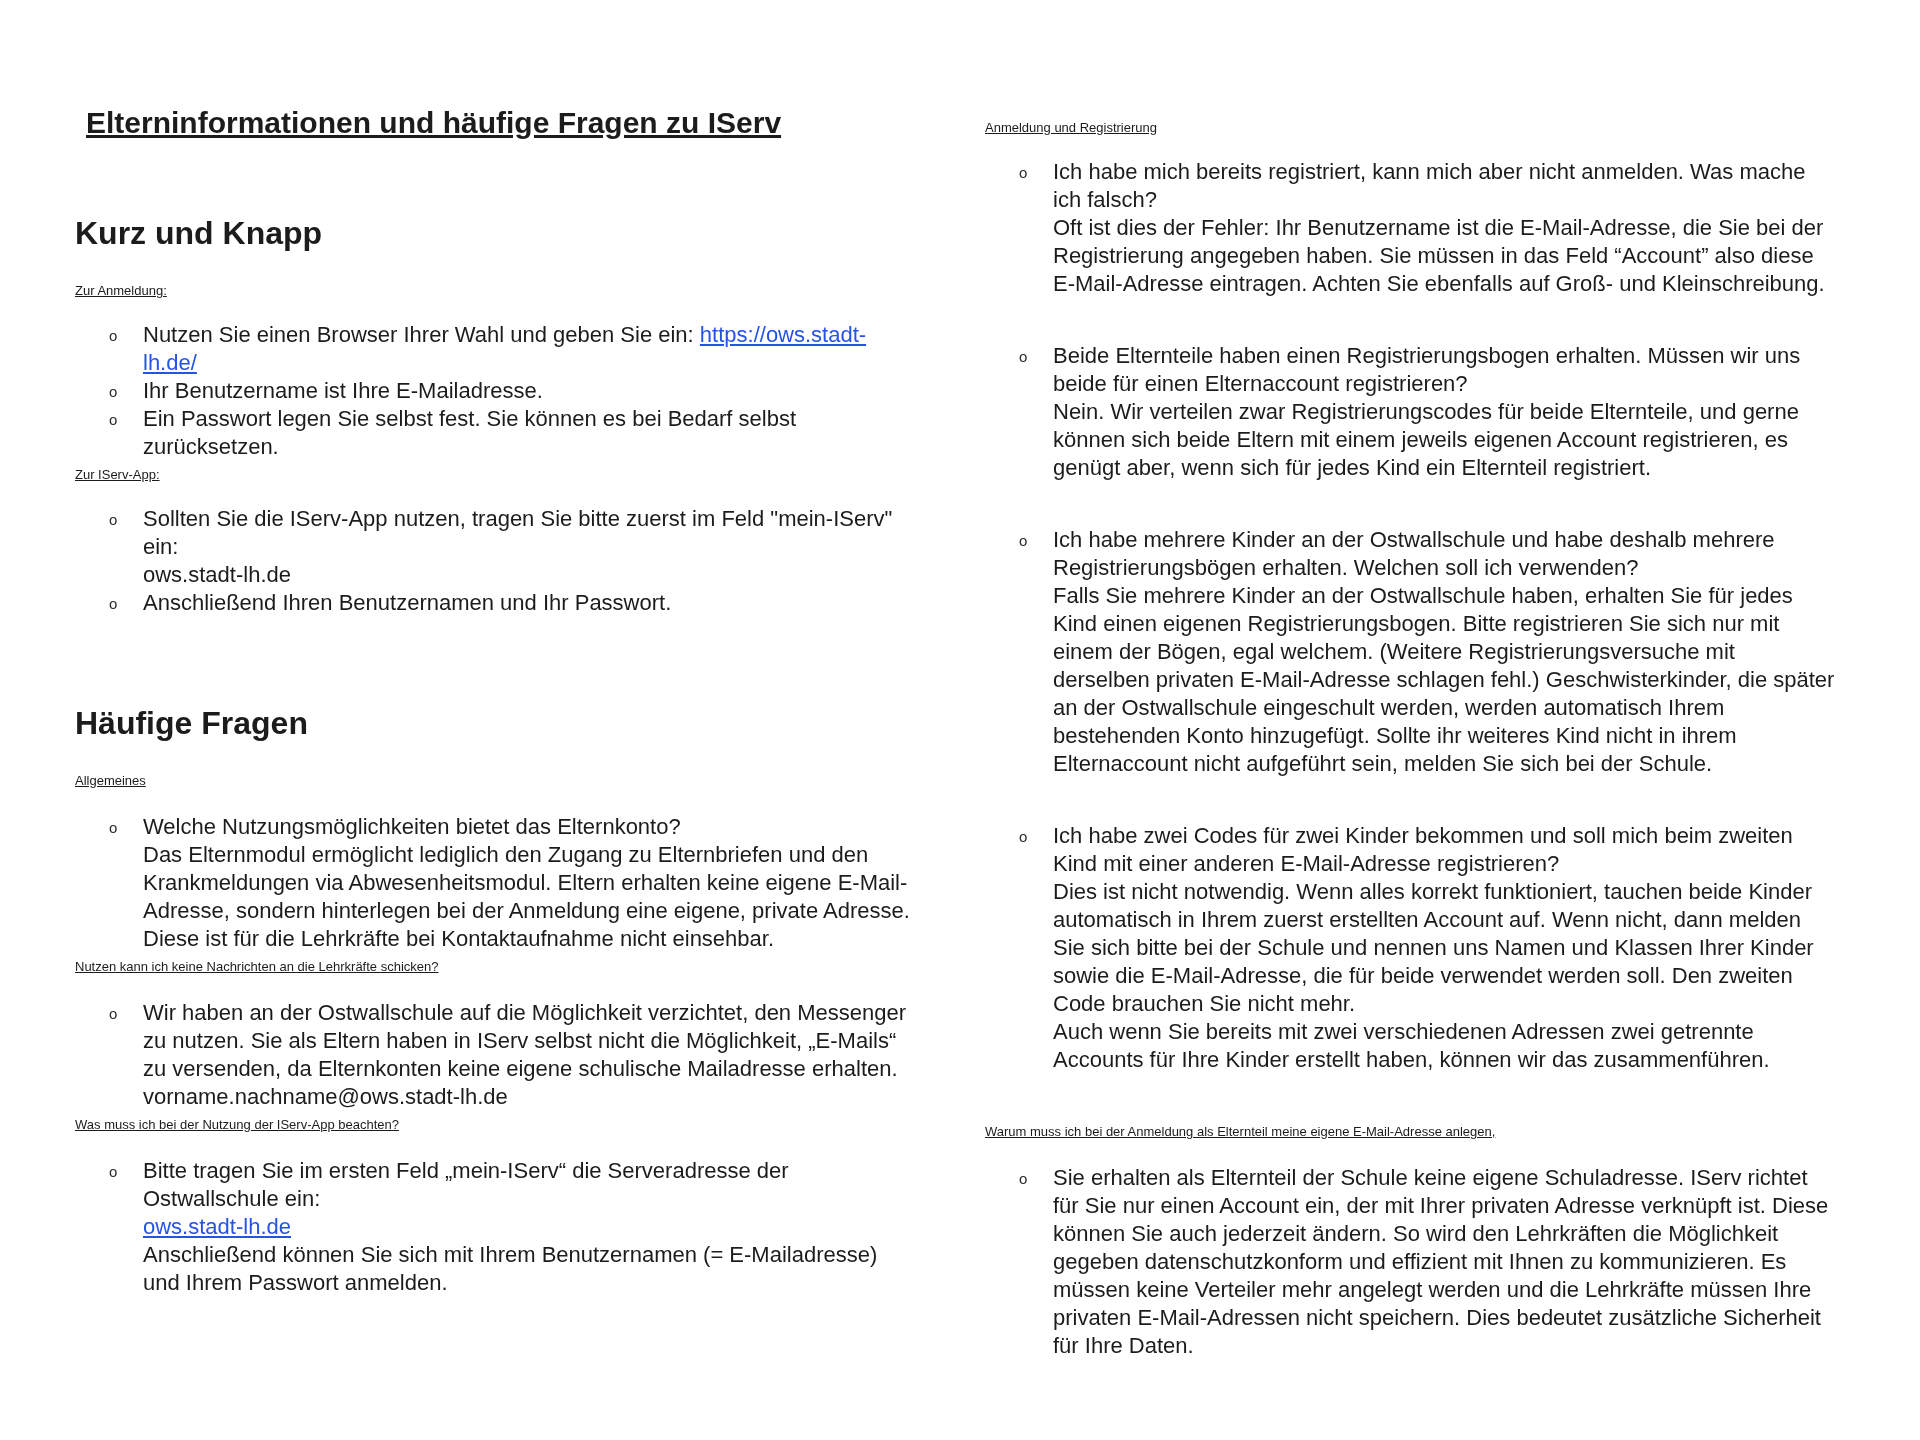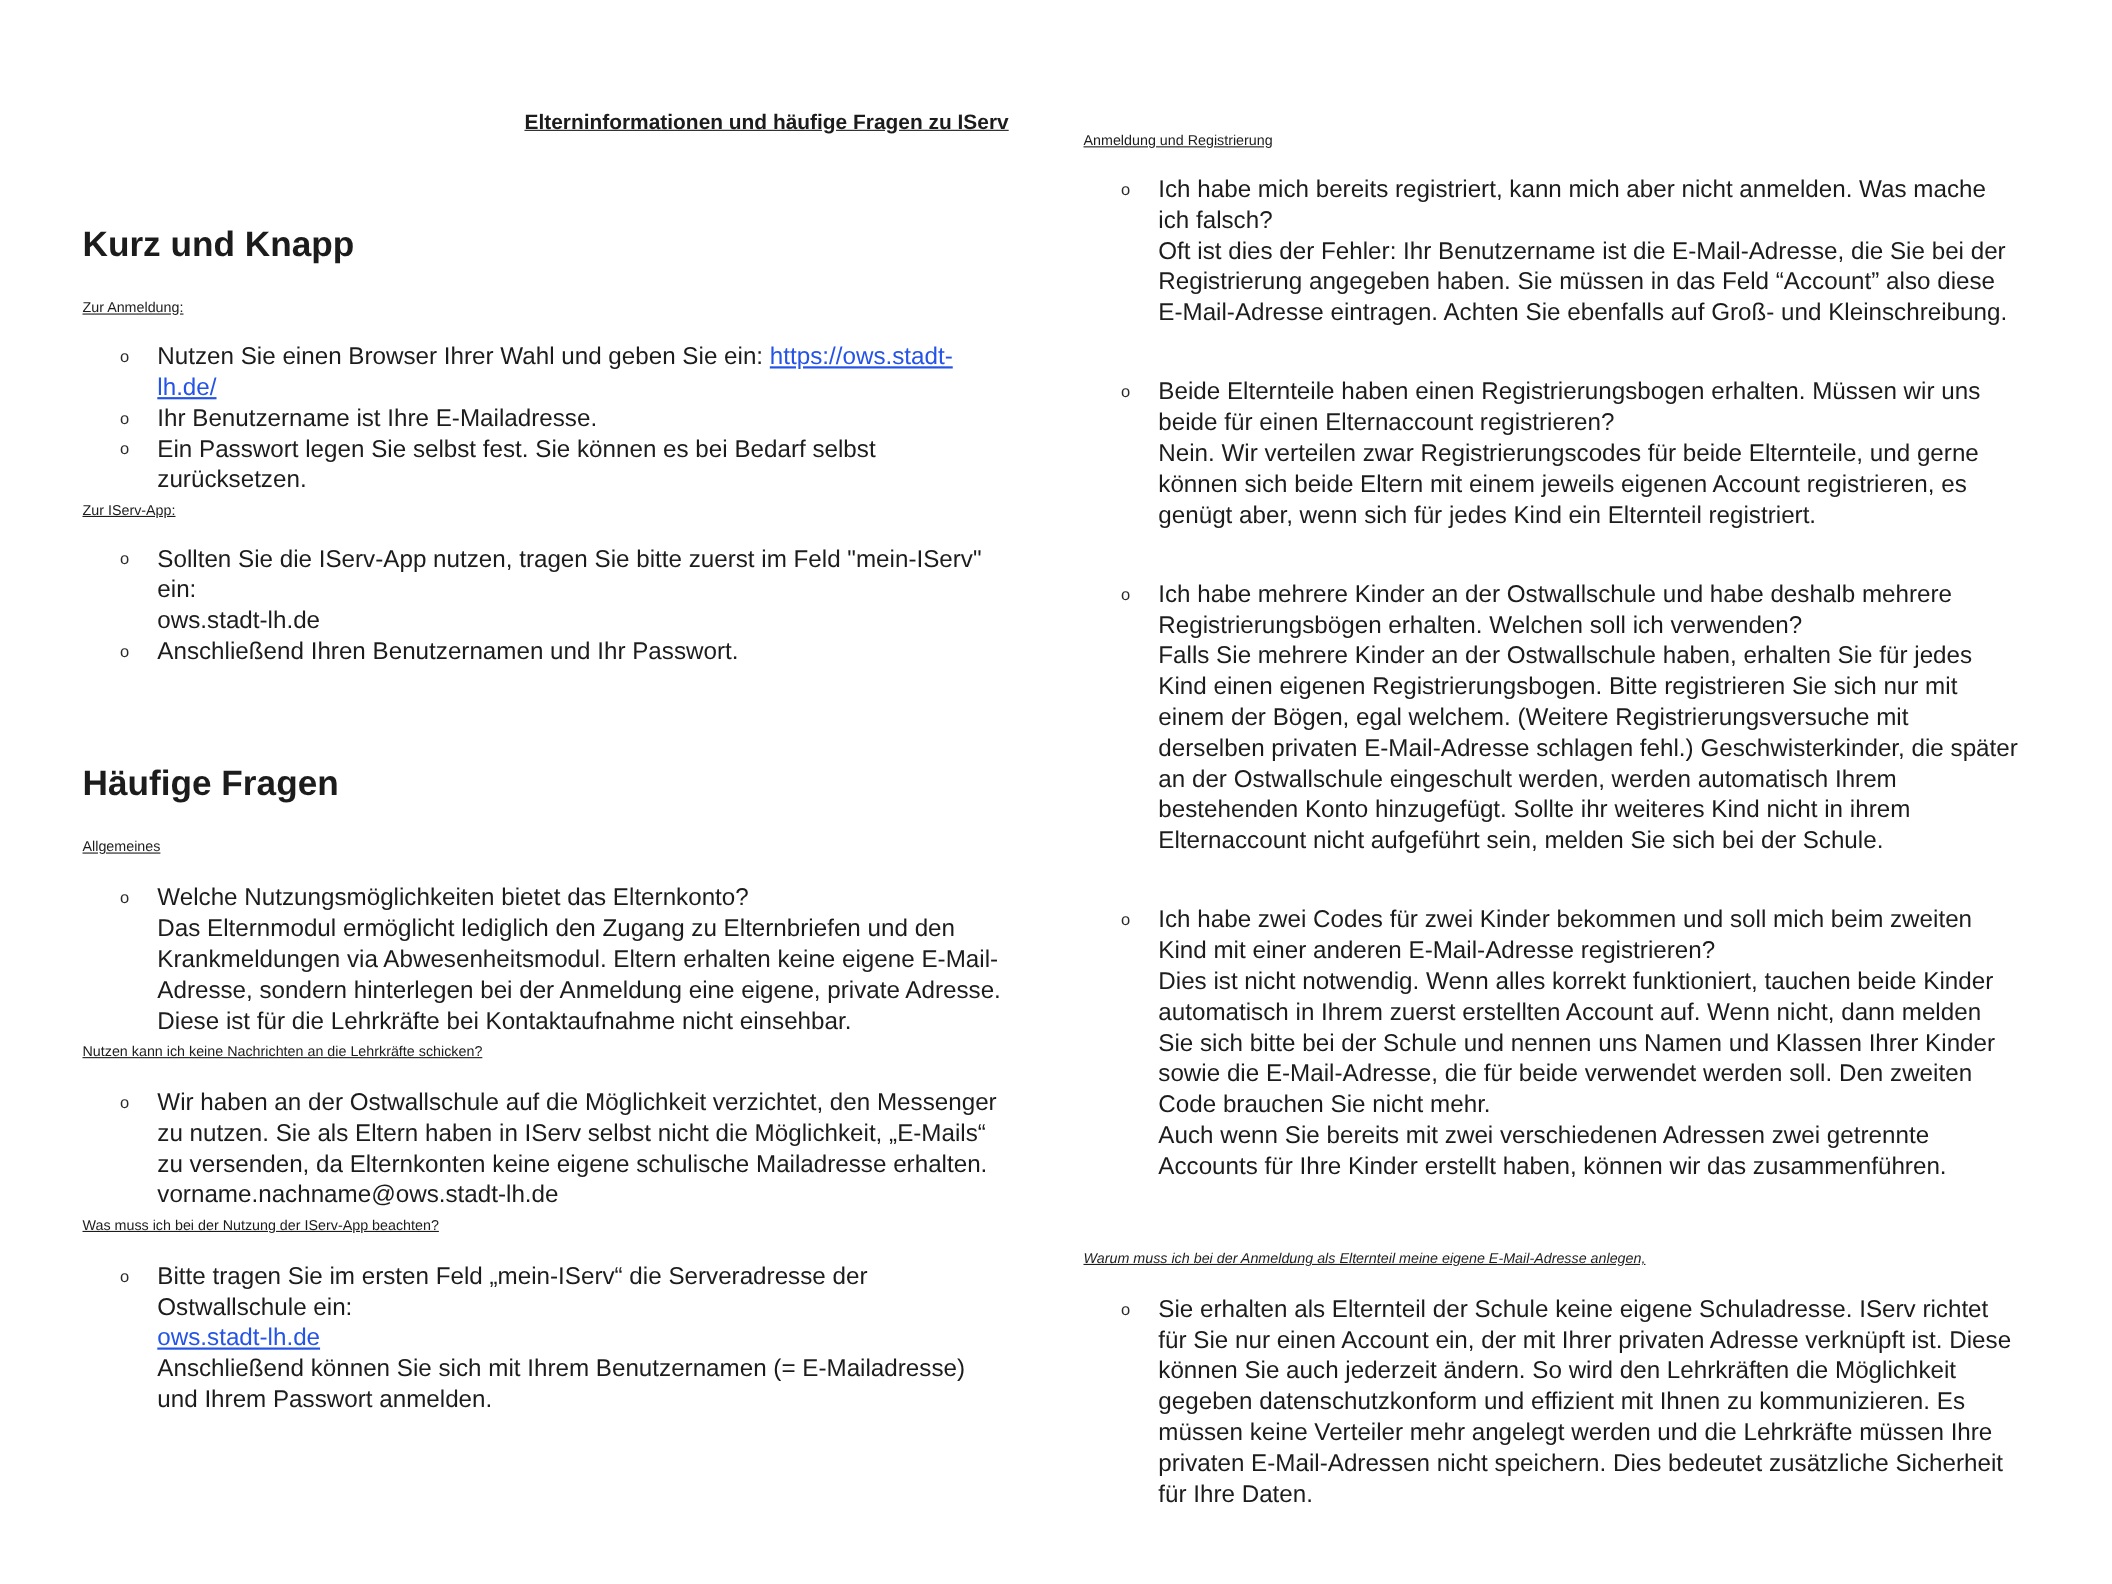--- a/index.html
+++ b/index.html
@@ -22,45 +22,44 @@
     top: 94px;
     width: 842px;
   }
   .col-right {
     position: absolute;
     left: 985px;
     top: 114px;
     width: 852px;
   }
   .doc-title {
-    font-size: 19px;
+    font-size: 30px;
     line-height: 36px;
     font-weight: bold;
     text-decoration: underline;
-    margin: 0;
-    text-align: right;
+    margin: 11px;
   }
   .h2 {
     font-size: 32px;
     line-height: 32px;
     font-weight: bold;
     margin: 0;
   }
   .h2.kurz { margin-top: 76px; }
   .h2.haeufige { margin-top: 90px; }
   .h3 {
     font-size: 13px;
     line-height: 28px;
     font-weight: normal;
     text-decoration: underline;
     margin: 0;
   }
   .h3.mt { margin-top: 28px; }
   .h3.mt-lg { }
-  .h3.mt-xl { margin-top: 56px; font-style: italic; }
+  .h3.mt-xl { margin-top: 44px; }
   ul.bullets {
     list-style: none;
     margin: 16px 0 0 0;
     padding: 0 0 0 68px;
     font-size: 22px;
     line-height: 28px;
   }
   ul.bullets.tight-top { margin-top: 18px; }
   ul.bullets li {
     position: relative;

